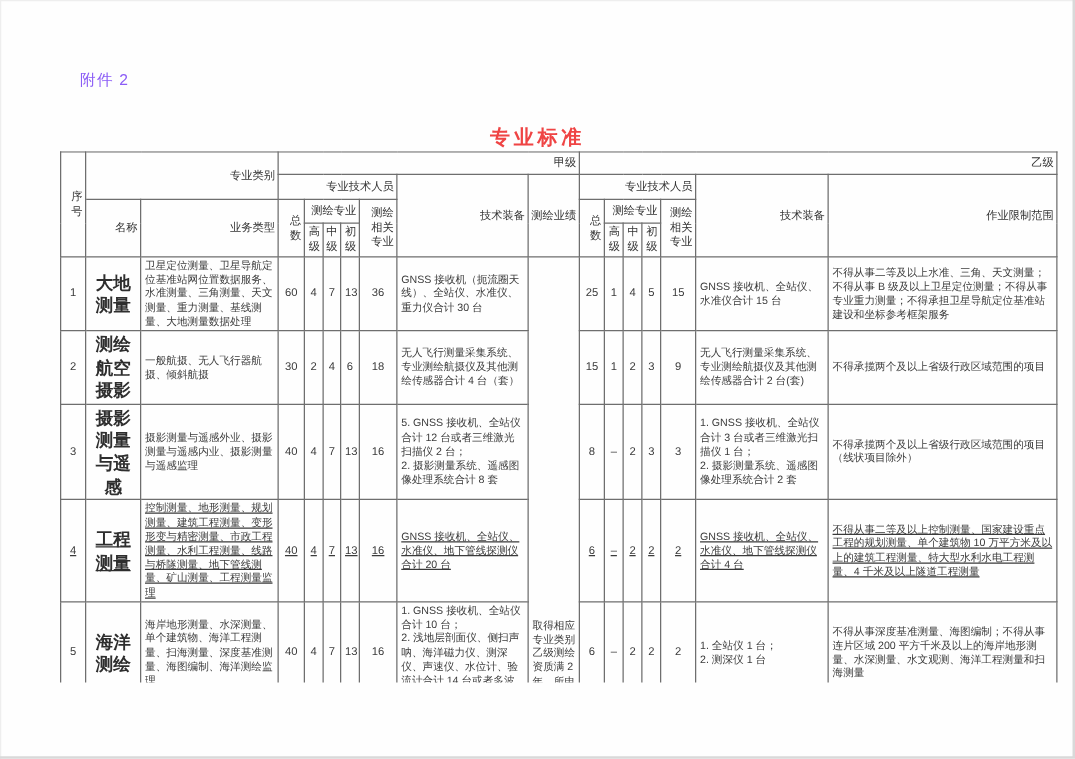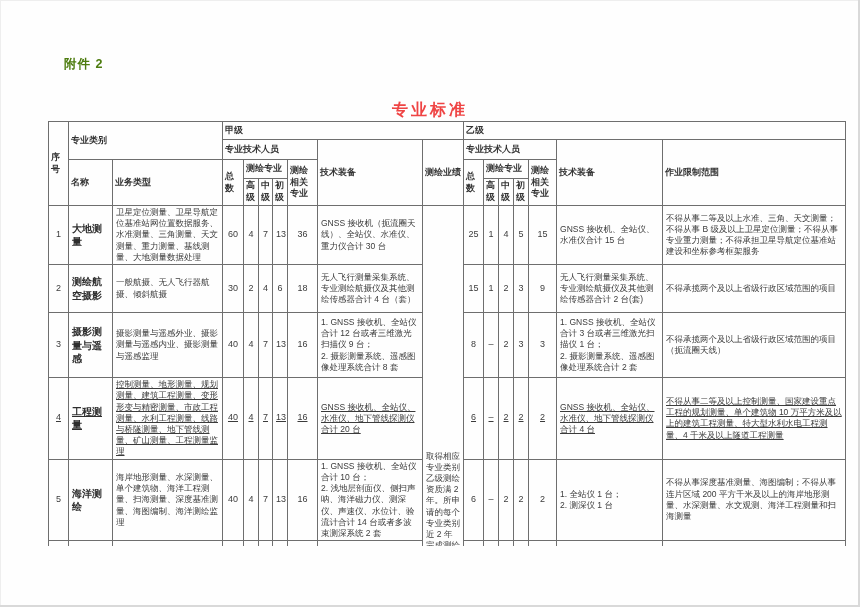--- a/index.html
+++ b/index.html
@@ -1,31 +1,31 @@
 <!DOCTYPE html>
 <html><head>
 <meta charset="utf-8">
 <style>
   html,body{margin:0;padding:0;}
   body{font-family:"Liberation Sans","DejaVu Sans",sans-serif;background:#ffffff;}
   #page{position:relative;width:860px;height:607px;background:#fefefe;overflow:hidden;
         box-shadow:inset -2px -2px 0 #d9d9d9, inset 1px 1px 0 #eeeeee;}
-  .attachment{position:absolute;left:64px;top:56px;font-size:12.5px;font-weight:bold;color:#4d7c0f;letter-spacing:1px;}
+  .attachment{position:absolute;left:64px;top:56px;font-size:12.5px;font-weight:normal;color:#8b5cf6;letter-spacing:1px;}
   .doc-title{position:absolute;left:0;top:100px;width:860px;text-align:center;font-size:16px;font-weight:bold;color:#ef4444;letter-spacing:3px;}
   .tbl-clip{position:absolute;left:48px;top:121px;width:799px;height:425px;overflow:hidden;}
   table{border-collapse:collapse;table-layout:fixed;width:797px;}
   td{border:1px solid #6e6e6e;color:#3b3b3b;vertical-align:middle;padding:1px 3px;
      font-size:8.5px;line-height:1.32;overflow:hidden;}
-  .hd{font-weight:bold;text-align:left;font-size:9px;color:#333;padding:1px 2px;}
+  .hd{font-weight:normal;text-align:right;font-size:9px;color:#333;padding:1px 2px;}
   tr.h1 td{height:15px;}
   tr.h2 td{height:17px;}
   tr.h3 td{height:16px;}
   tr.h4 td{height:24px;}
   .c{text-align:center;font-size:9px;}
-  .name{font-weight:bold;font-size:10px;color:#2e2e2e;}
+  .name{font-weight:bold;font-size:14px;text-align:center;color:#2e2e2e;}
   .lt{text-align:left;white-space:pre-line;}
   .perf{vertical-align:bottom;padding-bottom:10px;text-align:left;font-size:8.5px;}
   tr.r1 td{height:56px;}
   tr.r2 td{height:45px;}
   tr.r3 td{height:62px;}
   tr.r4 td{height:71px;text-decoration:underline;}
   tr.r5 td{height:70px;}
   tr.r6 td{height:52px;}
 </style>
 </head>
@@ -132,30 +132,30 @@
 
       <tr class="r r3">
         <td class="c">3</td>
         <td class="name">摄影测量与遥感</td>
         <td class="lt">摄影测量与遥感外业、摄影测量与遥感内业、摄影测量与遥感监理</td>
         <td class="c">40</td>
         <td class="c">4</td>
         <td class="c">7</td>
         <td class="c">13</td>
         <td class="c">16</td>
-        <td class="lt">1. GNSS 接收机、全站仪合计 12 台或者三维激光扫描仪 9 台；
+        <td class="lt">5. GNSS 接收机、全站仪合计 12 台或者三维激光扫描仪 2 台；
 2. 摄影测量系统、遥感图像处理系统合计 8 套</td>
         <td class="c">8</td>
         <td class="c">–</td>
         <td class="c">2</td>
         <td class="c">3</td>
         <td class="c">3</td>
         <td class="lt">1. GNSS 接收机、全站仪合计 3 台或者三维激光扫描仪 1 台；
 2. 摄影测量系统、遥感图像处理系统合计 2 套</td>
-        <td class="lt">不得承揽两个及以上省级行政区域范围的项目（扼流圈天线）</td>
+        <td class="lt">不得承揽两个及以上省级行政区域范围的项目（线状项目除外）</td>
       </tr>
 
       <tr class="r r4">
         <td class="c">4</td>
         <td class="name">工程测量</td>
         <td class="lt">控制测量、地形测量、规划测量、建筑工程测量、变形形变与精密测量、市政工程测量、水利工程测量、线路与桥隧测量、地下管线测量、矿山测量、工程测量监理</td>
         <td class="c">40</td>
         <td class="c">4</td>
         <td class="c">7</td>
         <td class="c">13</td>

